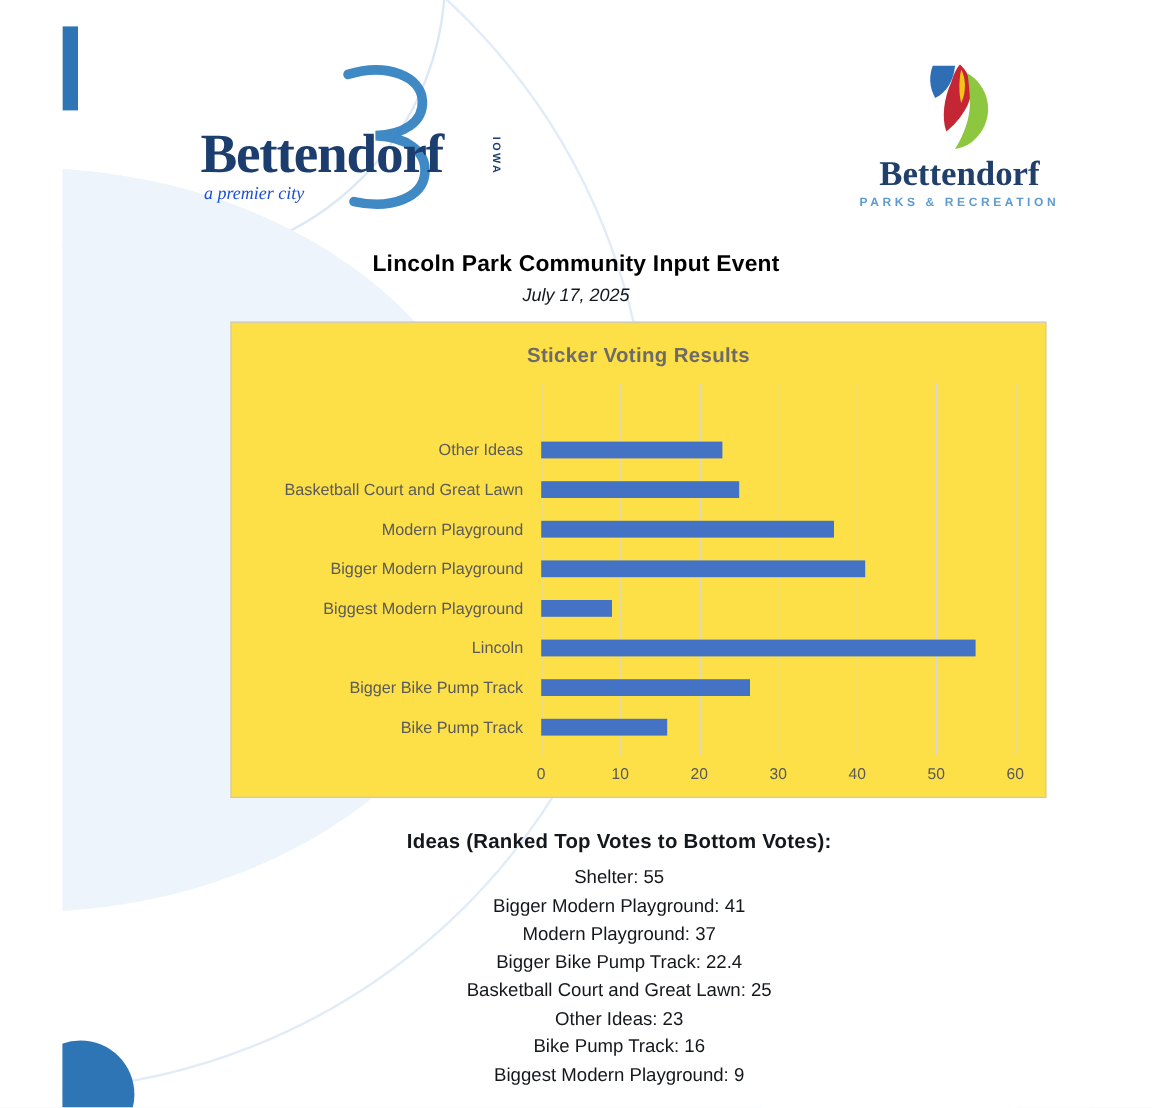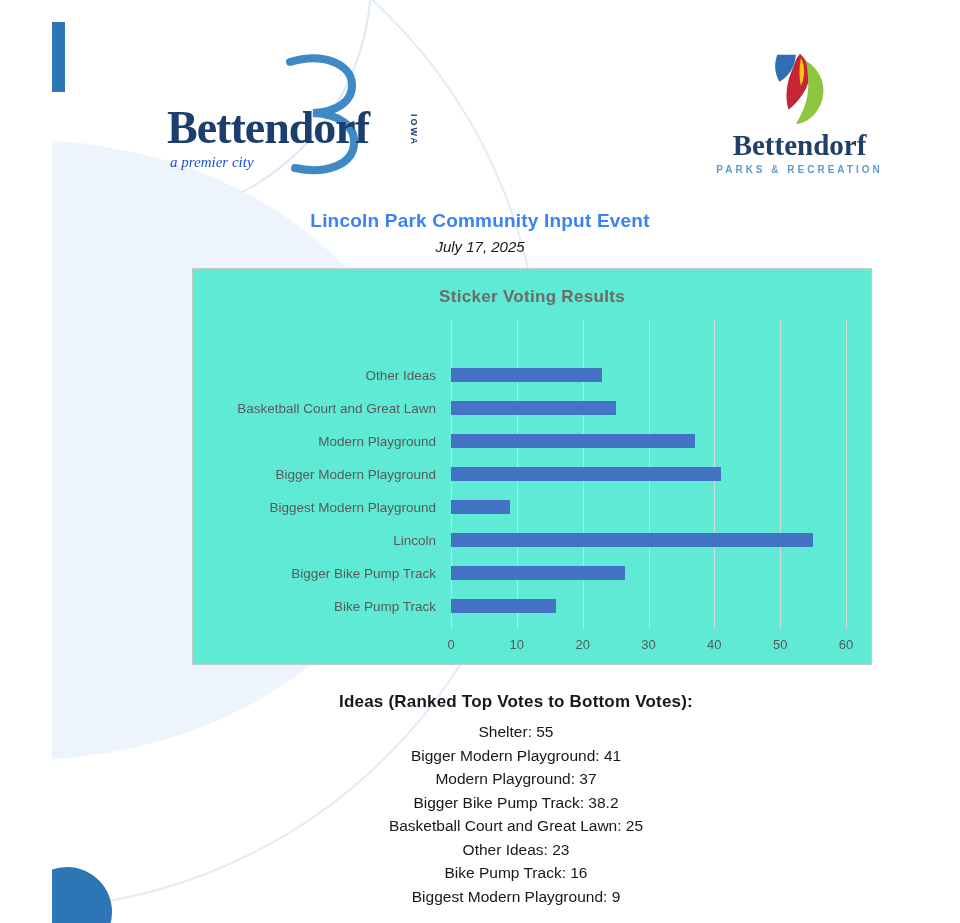--- a/index.html
+++ b/index.html
@@ -20,25 +20,25 @@
   .city-state { position:absolute; left:252px; top:64px; writing-mode:vertical-rl; font-size:9px; letter-spacing:2px; color:#1c3e6e; font-weight:bold; }
   .city-tag { position:absolute; left:13px; top:104px; font-family:"Liberation Serif", serif; font-style:italic; font-size:15px; color:#1d4ed8; }
 
   
   .parks-logo { position:absolute; left:650px; top:52px; width:195px; height:140px; text-align:center; }
   .parks-icon { display:block; margin:0 auto; width:62px; height:76px; }
   .parks-word { font-family:"Liberation Serif", serif; font-weight:bold; font-size:29px; line-height:1.05; color:#20406b; margin-top:2px; }
   .parks-sub { font-size:10px; font-weight:bold; letter-spacing:3px; color:#5e9bd0; margin-top:4px; }
 
   
-  .event-title { position:absolute; top:210px; left:0; width:100%; text-align:center; font-size:19px; font-weight:bold; color:#3b82f6; letter-spacing:.2px; }
+  .event-title { position:absolute; top:210px; left:0; width:100%; text-align:center; font-size:19px; font-weight:bold; color:#000000; letter-spacing:.2px; }
   .event-date  { position:absolute; top:238px; left:0; width:100%; text-align:center; font-size:15px; font-weight:normal; font-style:italic; color:#14171c; }
 
   
-  .chart-box { position:absolute; left:140px; top:268px; width:680px; height:397px; background:#5eead4; border:1px solid #c8c8c8; }
+  .chart-box { position:absolute; left:140px; top:268px; width:680px; height:397px; background:#fde047; border:1px solid #c8c8c8; }
   .chart-title { position:absolute; top:18px; left:0; width:100%; text-align:center; font-size:17px; font-weight:bold; color:#6e6a67; letter-spacing:.3px; }
   .plot { position:absolute; left:258px; top:50px; width:395px; height:310px; }
   .gline { position:absolute; top:0; bottom:0; width:1px; background:#d8d8d8; }
   .crows { position:absolute; left:0; right:0; top:40px; bottom:7px; display:flex; flex-direction:column; }
   .crow { position:relative; flex:1; display:flex; align-items:center; }
   .clabel { position:absolute; right:calc(100% + 15px); top:50%; transform:translateY(-50%); white-space:nowrap; font-size:13.5px; color:#5a5a5a; }
   .cbar { height:14px; background:#4472c4; }
   .xticks { position:absolute; left:0; right:0; top:100%; height:24px; }
   .xtick { position:absolute; top:8px; transform:translateX(-50%); font-size:13px; color:#595959; }
 
@@ -138,21 +138,21 @@
         </div>
     </div>
   </div>
 
   <div class="ranking">
     <div class="rank-heading">Ideas (Ranked Top Votes to Bottom Votes):</div>
     <div id="ranklist">
         <div class="rank-item">Shelter: 55</div>
         <div class="rank-item">Bigger Modern Playground: 41</div>
         <div class="rank-item">Modern Playground: 37</div>
-        <div class="rank-item">Bigger Bike Pump Track: 38.2</div>
+        <div class="rank-item">Bigger Bike Pump Track: 22.4</div>
         <div class="rank-item">Basketball Court and Great Lawn: 25</div>
         <div class="rank-item">Other Ideas: 23</div>
         <div class="rank-item">Bike Pump Track: 16</div>
         <div class="rank-item">Biggest Modern Playground: 9</div>
       </div>
   </div>
 
 </div>
 
 </body></html>

